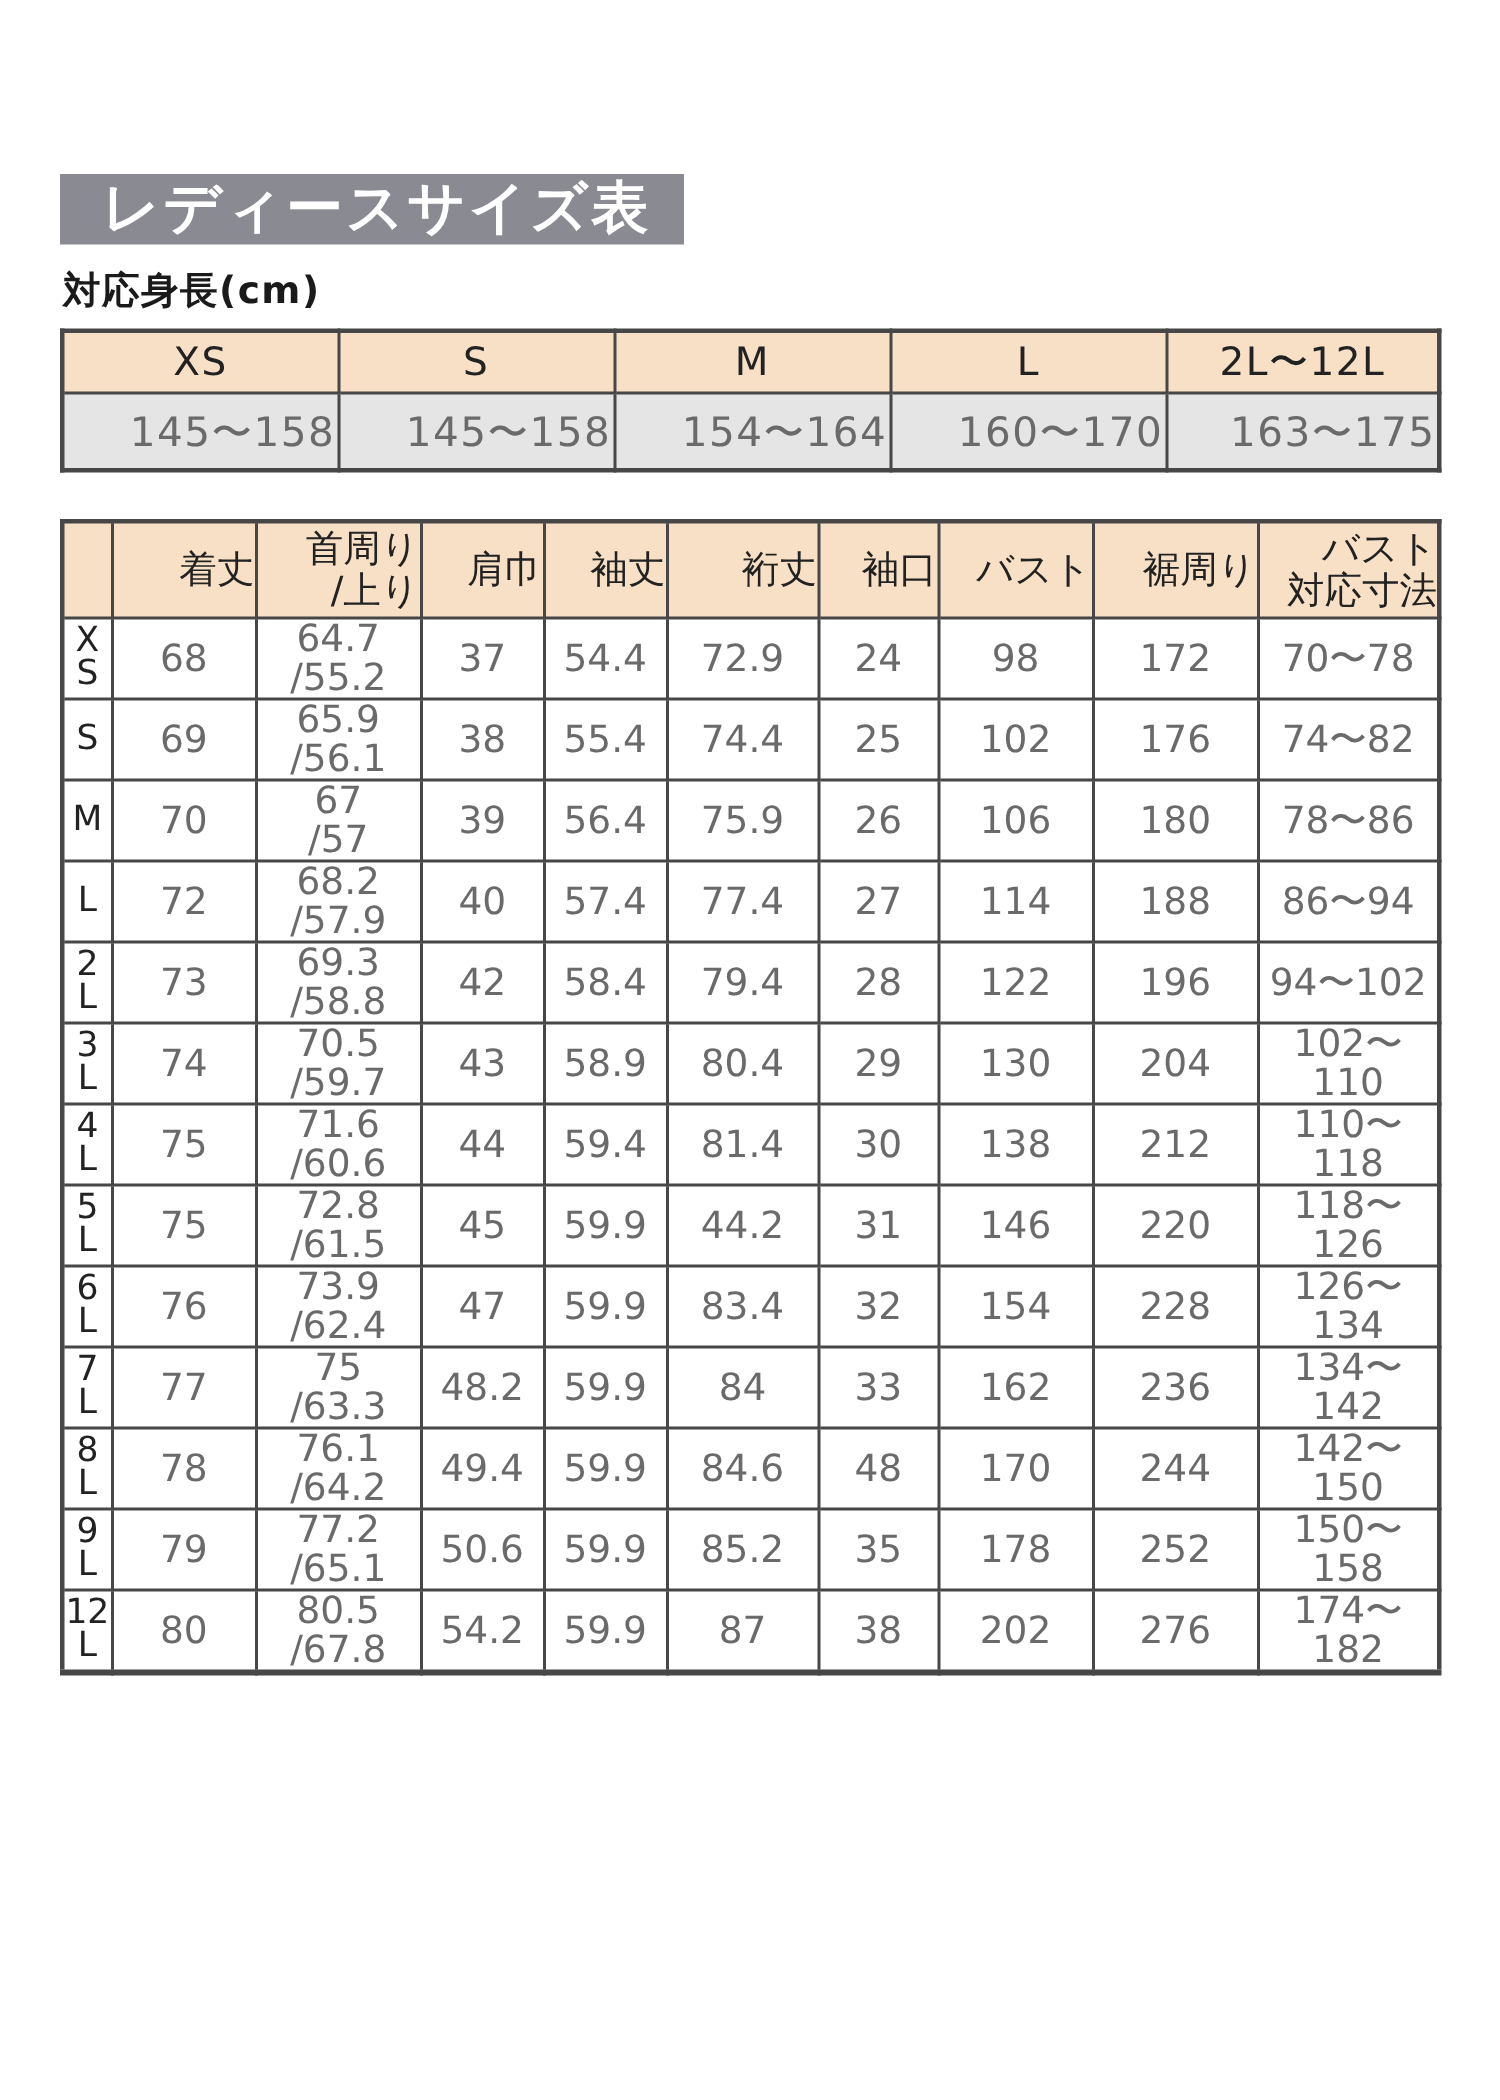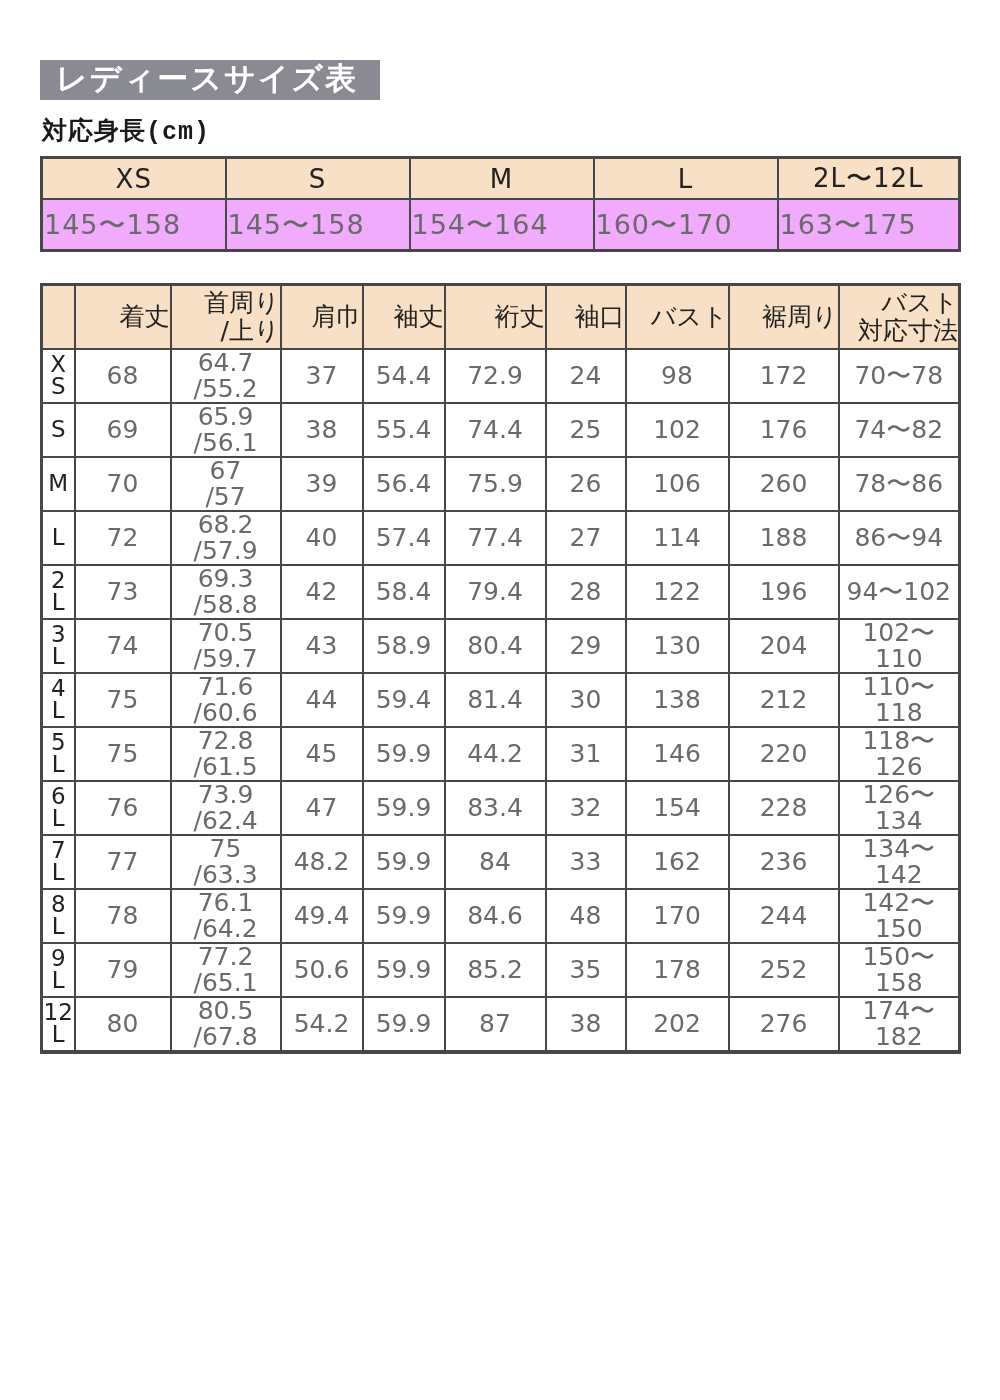--- a/index.html
+++ b/index.html
@@ -7,37 +7,36 @@
     width: 1000px;
     height: 1400px;
     background: #ffffff;
     font-family: "DejaVu Sans", sans-serif;
     overflow: hidden;
   }
   .page { padding-left: 40px; padding-right: 40px; }
 
   .title-bar {
     display: inline-block;
-    margin-top: 60px;
+    margin-top: 116px;
     background: #8a8a92;
     color: #ffffff;
-    font-size: 31px;
+    font-size: 38px;
     font-weight: bold;
     letter-spacing: 2px;
-    padding: 3px 22px 6px 16px;
+    padding: 3px 22px 6px 28px;
     line-height: 1.0;
   }
 
   .subtitle {
     font-size: 25px;
     font-weight: bold;
     color: #1a1a1a;
     margin: 14px 0 9px 2px;
     letter-spacing: 1px;
-    font-family: Liberation Mono, monospace;
   }
 
   table {
     border-collapse: collapse;
     table-layout: fixed;
     width: 918px;
     border-radius: 17px;
   }
 
   
@@ -47,26 +46,26 @@
     border: 2px solid #474747;
     height: 37px;
     font-size: 26px;
     font-weight: normal;
     color: #222222;
     text-align: center;
     vertical-align: middle;
     letter-spacing: 1px;
   }
   .height-table td {
-    background: #f0abfc;
+    background: #e5e5e5;
     border: 2px solid #474747;
     height: 47px;
     font-size: 27px;
     color: #6a6a6a;
-    text-align: left;
+    text-align: right;
     vertical-align: middle;
     letter-spacing: 1px;
     margin-top: 15px;
   }
 
   
   .size-table { margin-top: 31px; border: 3px solid #474747; border-bottom-width: 4px; }
   .size-table th, .size-table td {
     border: 2px solid #474747;
     text-align: center;
@@ -194,21 +193,21 @@
         <tr>
           <td class="size-label">M</td>
           <td>70</td>
           <td>67
 /57</td>
           <td>39</td>
           <td>56.4</td>
           <td>75.9</td>
           <td>26</td>
           <td>106</td>
-          <td>260</td>
+          <td>180</td>
           <td>78〜86</td>
         </tr>
         <tr>
           <td class="size-label">L</td>
           <td>72</td>
           <td>68.2
 /57.9</td>
           <td>40</td>
           <td>57.4</td>
           <td>77.4</td>

